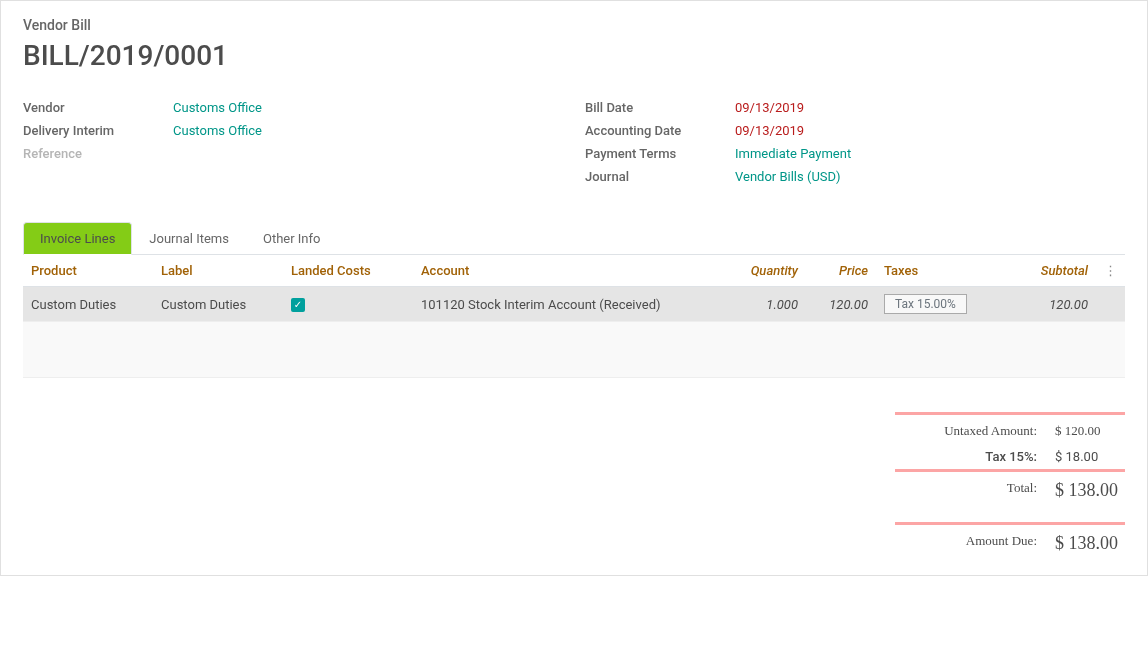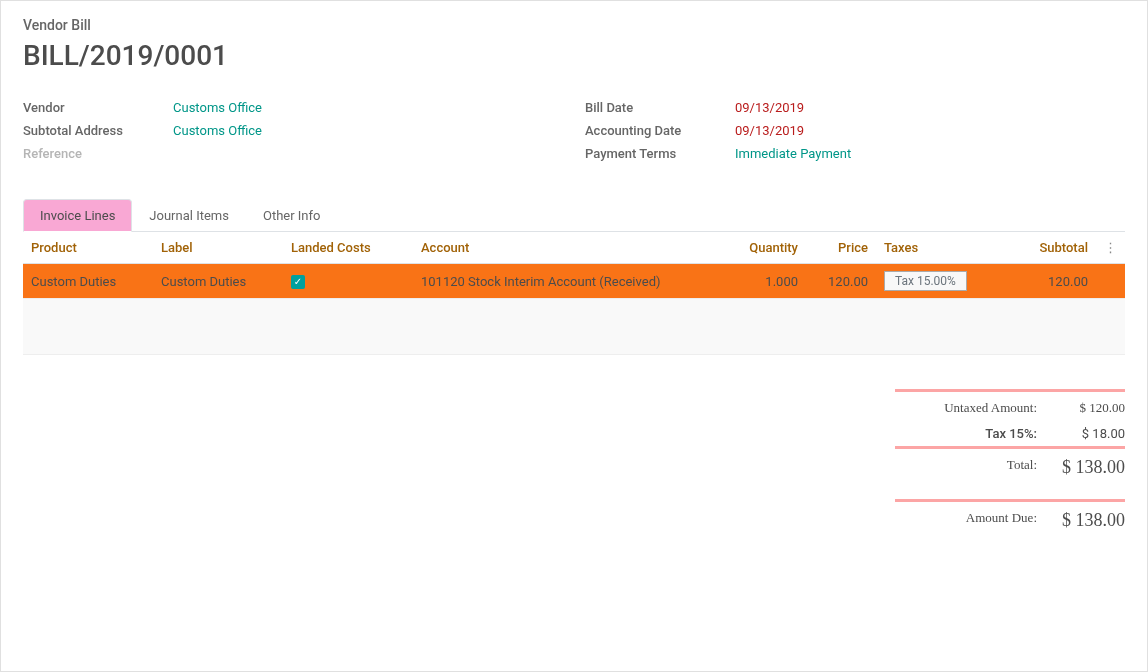--- a/index.html
+++ b/index.html
@@ -6,21 +6,21 @@
     body {
       font-family: -apple-system, BlinkMacSystemFont, "Segoe UI", Roboto, "Helvetica Neue", Arial, sans-serif;
       background: #fff;
       color: #4c4c4c;
       font-size: 13px;
       padding: 0;
     }
     .container {
       border: 1px solid #e0e0e0;
       width: 1148px;
-      height: 672px;
+      height: 576px;
       padding: 16px 22px;
       position: relative;
     }
     .doc-type {
       color: #666;
       font-size: 14px;
       font-weight: 500;
       margin-bottom: 6px;
     }
     .doc-title {
@@ -68,45 +68,45 @@
       border: 1px solid transparent;
       border-bottom: none;
       cursor: pointer;
       color: #666;
       font-size: 13px;
       margin-bottom: -1px;
     }
     .tab.active {
       border: 1px solid #dee2e6;
       border-bottom: 1px solid #fff;
-      background: #f9a8d4;
+      background: #84cc16;
       color: #4c4c4c;
       border-radius: 4px 4px 0 0;
     }
     .table {
       width: 100%;
       border-collapse: collapse;
     }
     .table th {
       text-align: left;
       padding: 8px 8px;
       font-weight: 500;
       color: #a16207;
       border-bottom: 1px solid #dee2e6;
       font-size: 13px;
     }
-    .table th.right, .table td.right { text-align: right; }
+    .table th.right, .table td.right { text-align: right; font-style: italic; }
     .table td {
       padding: 7px 8px;
       border-bottom: 1px solid #eee;
       font-size: 13px;
       color: #4c4c4c;
     }
     .table tbody tr {
-      background: #f97316;
+      background: #e5e5e5;
     }
     .checkbox-cell {
       display:inline-flex; align-items:center; justify-content:center;
       width:14px; height:14px; background:#00a09d; border-radius:2px;
       color:#fff; font-size:10px; line-height:1;
     }
     .tax-pill {
       display:inline-block;
       border: 1px solid #aaa;
       border-radius: 0;
@@ -124,21 +124,21 @@
       margin-top: 34px;
       margin-left: auto;
       width: 230px;
       font-size: 13px;
     }
     .totals .trow {
       display:flex; justify-content:space-between;
       padding: 5px 0;
     }
     .totals .trow .tlabel { font-weight:500; color:#4c4c4c; text-align:right; flex:1; margin-right: 18px;}
-    .totals .trow .tval { min-width: 70px; text-align:right; }
+    .totals .trow .tval { min-width: 70px; text-align:left; }
     .totals .sep {
       border-top: 3px solid #fca5a5;
       padding-top: 8px;
       font-family: Liberation Serif, serif;
     }
     .totals .big {
       font-size: 18px;
       font-weight: 500;
     }
     .kebab {
@@ -154,40 +154,44 @@
   <div class="doc-type">Vendor Bill</div>
   <h1 class="doc-title">BILL/2019/0001</h1>
 
   <div class="fields-row">
     <div class="fields-col">
       <div class="field">
         <div class="field-label">Vendor</div>
         <div class="field-value link">Customs Office</div>
       </div>
       <div class="field">
-        <div class="field-label">Subtotal Address</div>
+        <div class="field-label">Delivery Interim</div>
         <div class="field-value link">Customs Office</div>
       </div>
       <div class="field">
         <div class="field-label muted">Reference</div>
         <div class="field-value"></div>
       </div>
     </div>
     <div class="fields-col">
       <div class="field">
         <div class="field-label">Bill Date</div>
         <div class="field-value">09/13/2019</div>
       </div>
       <div class="field">
         <div class="field-label">Accounting Date</div>
         <div class="field-value">09/13/2019</div>
       </div>
       <div class="field">
         <div class="field-label">Payment Terms</div>
         <div class="field-value link">Immediate Payment</div>
+      </div>
+      <div class="field">
+        <div class="field-label">Journal</div>
+        <div class="field-value link">Vendor Bills (USD)</div>
       </div>
     </div>
   </div>
 
   <div class="tabs">
     <div class="tab active">Invoice Lines</div>
     <div class="tab">Journal Items</div>
     <div class="tab">Other Info</div>
   </div>
 

